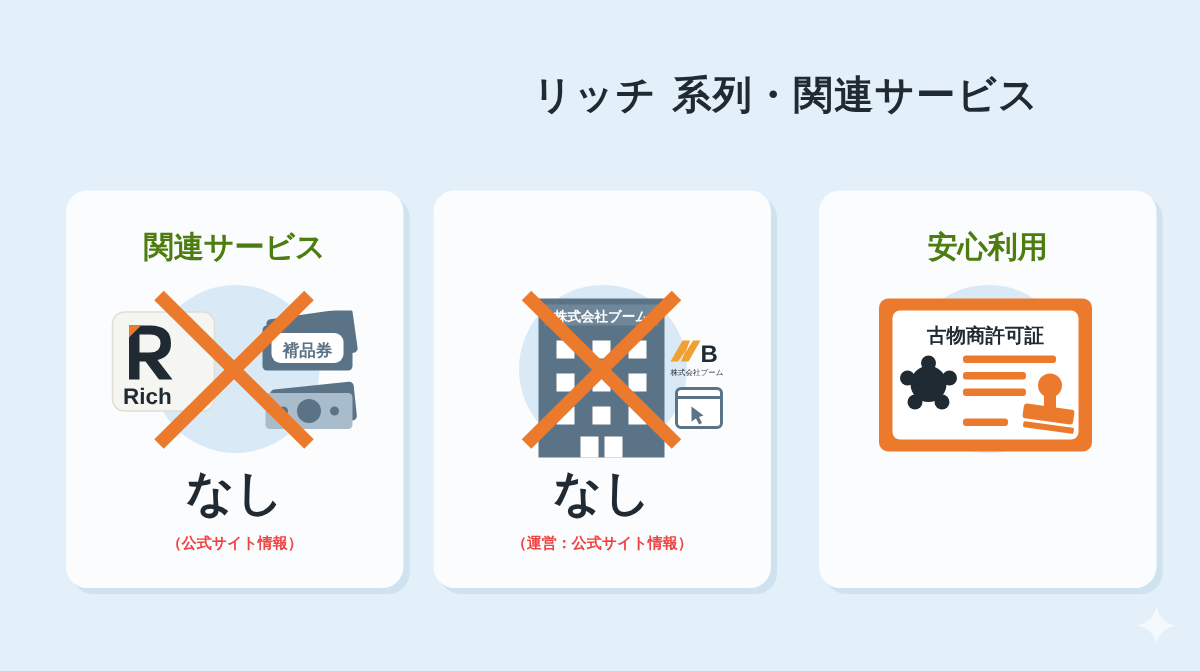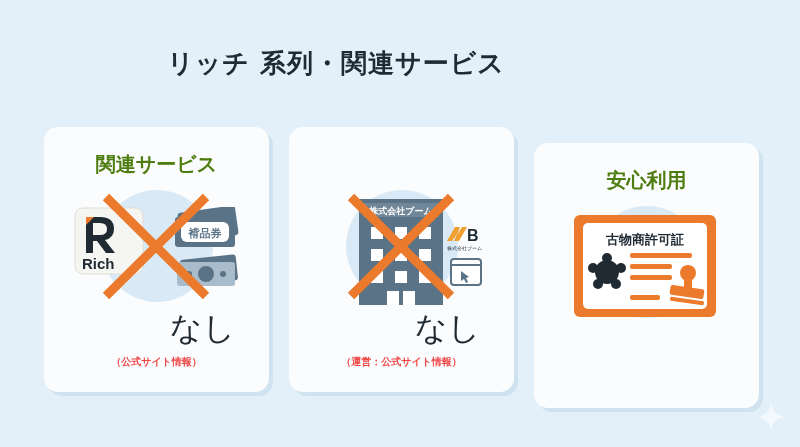--- a/index.html
+++ b/index.html
@@ -1,21 +1,21 @@
 <!DOCTYPE html>
 <html><head>
 <meta charset="utf-8">
 <style>
   html,body{margin:0;padding:0;}
   body{width:800px;height:447px;overflow:hidden;background:#e3f0f9;font-family:"DejaVu Sans","Liberation Sans",sans-serif;position:relative;}
-  .title{position:absolute;top:46px;left:0;width:672px;text-align:center;font-size:26px;font-weight:bold;color:#1f2a33;letter-spacing:1px;}
+  .title{position:absolute;top:46px;left:0;width:672px;text-align:right;font-size:26px;font-weight:bold;color:#1f2a33;letter-spacing:1px;padding-left:21px;}
   .card{position:absolute;top:127px;width:225px;height:265px;background:#fbfcfd;border-radius:14px;box-shadow:4px 4px 0 #cfe2ef;}
   .card-title{position:absolute;top:24px;left:0;width:100%;text-align:center;font-size:20px;font-weight:bold;color:#4d7c0f;}
   .circle{position:absolute;top:63px;left:57px;width:112px;height:112px;border-radius:50%;background:#d9eaf6;}
-  .verdict{position:absolute;top:180px;left:0;width:100%;text-align:center;font-size:32px;font-weight:normal;color:#1f2a33;padding-left:46px;}
+  .verdict{position:absolute;top:180px;left:0;width:100%;text-align:center;font-size:32px;font-weight:bold;color:#1f2a33;}
   .note{position:absolute;top:228px;left:0;width:100%;text-align:center;font-size:10px;font-weight:bold;color:#ef4444;}
   .xmark{position:absolute;top:62px;left:52px;}
   .sparkle{position:absolute;left:758px;top:404px;}
 </style>
 </head>
 <body>
 
 <div class="title">リッチ 系列・関連サービス</div>
 
 <div class="card" style="left:44px;">
@@ -75,21 +75,21 @@
     <path d="M16 48 l8 6 l-3 1 l2 4 l-2 1 l-2 -4 l-3 2 z" fill="#5b7386"></path>
   </svg>
   <svg class="xmark" width="120" height="115">
     <line x1="10" y1="8" x2="110" y2="107" stroke="#ec7a2c" stroke-width="9"></line>
     <line x1="110" y1="8" x2="10" y2="107" stroke="#ec7a2c" stroke-width="9"></line>
   </svg>
   <div class="verdict">なし</div>
   <div class="note">（運営：公式サイト情報）</div>
 </div>
 
-<div class="card" style="left:534px;margin-top:16px;">
+<div class="card" style="left:546px;">
   <div class="card-title">安心利用</div>
   <div class="circle"></div>
   <svg style="position:absolute;left:38px;top:70px;" width="146" height="106">
     <rect x="2" y="2" width="142" height="102" rx="6" fill="#ec7a2c"></rect>
     <rect x="11" y="10" width="124" height="86" rx="5" fill="#fff"></rect>
     <text x="73" y="31" text-anchor="middle" font-size="13" font-weight="bold" fill="#1f2a33">古物商許可証</text>
     <g fill="#1f2a33">
       <circle cx="35" cy="59" r="12"></circle>
       <circle cx="35" cy="45" r="5"></circle>
         <circle cx="49" cy="55" r="5"></circle>

